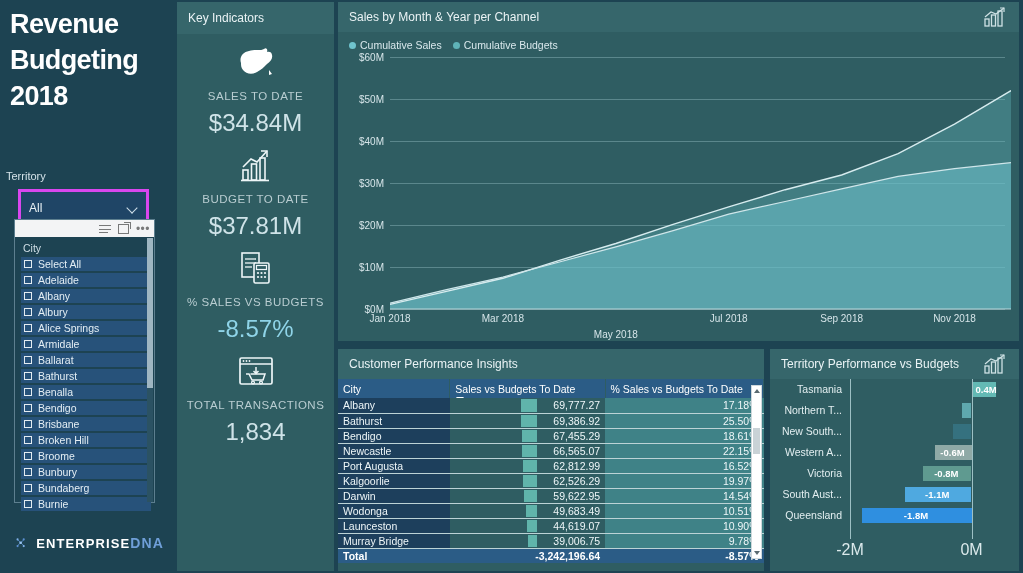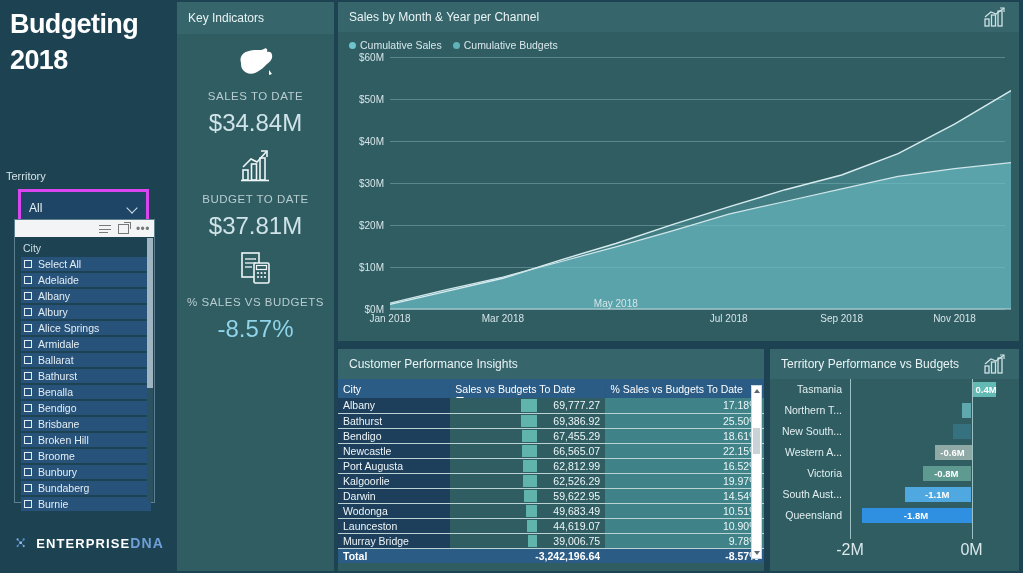--- a/index.html
+++ b/index.html
@@ -191,20 +191,21 @@
   }
 </style>
 </head>
 <body>
 
 <div id="app">
 
   <div id="left-rail">
 
     <div id="report-title">
+      <div>Revenue</div>
       <div>Budgeting</div>
       <div>2018</div>
     </div>
 
     <div id="territory-label">Territory</div>
     <div id="territory-dropdown">
       <span class="val">All</span>
       <span class="chev"></span>
     </div>
 
@@ -345,20 +346,37 @@
               <circle cx="25" cy="24" r="1.1" fill="#eef6f8"></circle>
               <circle cx="28.5" cy="24" r="1.1" fill="#eef6f8"></circle>
               <circle cx="32" cy="24" r="1.1" fill="#eef6f8"></circle>
               <circle cx="25" cy="28" r="1.1" fill="#eef6f8"></circle>
               <circle cx="28.5" cy="28" r="1.1" fill="#eef6f8"></circle>
               <circle cx="32" cy="28" r="1.1" fill="#eef6f8"></circle>
             </svg>
           </div>
           <div class="kpi-label">% SALES VS BUDGETS</div>
           <div class="kpi-value accent">-8.57%</div>
+        </div>
+        <div class="kpi">
+          <div class="kpi-icon">
+            <svg width="46" height="40" viewBox="0 0 46 40">
+              <rect x="7" y="6" width="32" height="26" rx="1.5" fill="none" stroke="#eef6f8" stroke-width="1.7"></rect>
+              <line x1="7" y1="12" x2="39" y2="12" stroke="#eef6f8" stroke-width="1.5"></line>
+              <circle cx="10.5" cy="9" r="0.9" fill="#eef6f8"></circle>
+              <circle cx="13.5" cy="9" r="0.9" fill="#eef6f8"></circle>
+              <circle cx="16.5" cy="9" r="0.9" fill="#eef6f8"></circle>
+              <path d="M23 15 L23 21 M20.5 19 L23 21.5 L25.5 19" stroke="#eef6f8" stroke-width="1.5" fill="none"></path>
+              <path d="M13 22 L16 22 L19 28 L30 28 L32 22 L17.5 22" stroke="#eef6f8" stroke-width="1.5" fill="none"></path>
+              <circle cx="20" cy="30.5" r="1.4" fill="none" stroke="#eef6f8" stroke-width="1.3"></circle>
+              <circle cx="28" cy="30.5" r="1.4" fill="none" stroke="#eef6f8" stroke-width="1.3"></circle>
+            </svg>
+          </div>
+          <div class="kpi-label">TOTAL TRANSACTIONS</div>
+          <div class="kpi-value">1,834</div>
         </div>
       </div>
   </div>
 
   <div class="card" id="area-card">
     <div class="card-head">
       <span class="card-title">Sales by Month &amp; Year per Channel</span>
       <svg width="26" height="22" viewBox="0 0 26 22">
         <rect x="3" y="13" width="4" height="7" fill="none" stroke="#cfe2e5" stroke-width="1.3"></rect>
         <rect x="9.5" y="9" width="4" height="11" fill="none" stroke="#cfe2e5" stroke-width="1.3"></rect>
@@ -399,21 +417,21 @@
       <svg id="svg-plot" width="621" height="254">
           <path d="M0.0 247.4 L56.5 234.4 L112.9 221.3 L169.4 203.3 L225.8 186.5 L282.3 167.6 L338.7 149.9 L395.2 132.7 L451.6 118.0 L508.1 96.6 L564.5 67.2 L621.0 33.6 L621 252 L0 252 Z" fill="#5fb3b8" fill-opacity="0.38"></path>
           <path d="M0.0 246.1 L56.5 232.7 L112.9 220.1 L169.4 205.0 L225.8 189.8 L282.3 173.9 L338.7 157.1 L395.2 144.5 L451.6 131.9 L508.1 119.3 L564.5 111.7 L621.0 105.7 L621.0 252 L0 252 Z" fill="#6fc3cd" fill-opacity="0.55"></path>
           <path d="M0.0 247.4 L56.5 234.4 L112.9 221.3 L169.4 203.3 L225.8 186.5 L282.3 167.6 L338.7 149.9 L395.2 132.7 L451.6 118.0 L508.1 96.6 L564.5 67.2 L621.0 33.6" stroke="#d7ecef" stroke-width="1.4" fill="none"></path>
           <path d="M0.0 246.1 L56.5 232.7 L112.9 220.1 L169.4 205.0 L225.8 189.8 L282.3 173.9 L338.7 157.1 L395.2 144.5 L451.6 131.9 L508.1 119.3 L564.5 111.7 L621.0 105.7" stroke="#cfe6ea" stroke-width="1.2" fill="none"></path>
           <line x1="0" y1="252" x2="621" y2="252" stroke="#b9d6da" stroke-width="1"></line>
         </svg>
       <div id="xtick-layer">
           <div class="xtick" style="left: 44px; top: 256px;">Jan 2018</div>
           <div class="xtick" style="left: 156.909px; top: 256px;">Mar 2018</div>
-          <div class="xtick" style="left: 269.818px; top: 241px;">May 2018</div>
+          <div class="xtick" style="left: 269.818px; top: 272px;">May 2018</div>
           <div class="xtick" style="left: 382.727px; top: 256px;">Jul 2018</div>
           <div class="xtick" style="left: 495.636px; top: 256px;">Sep 2018</div>
           <div class="xtick" style="left: 608.545px; top: 256px;">Nov 2018</div>
         </div>
     </div>
   </div>
 
   <div class="card" id="table-card">
     <div class="card-head">
       <span class="card-title">Customer Performance Insights</span>

